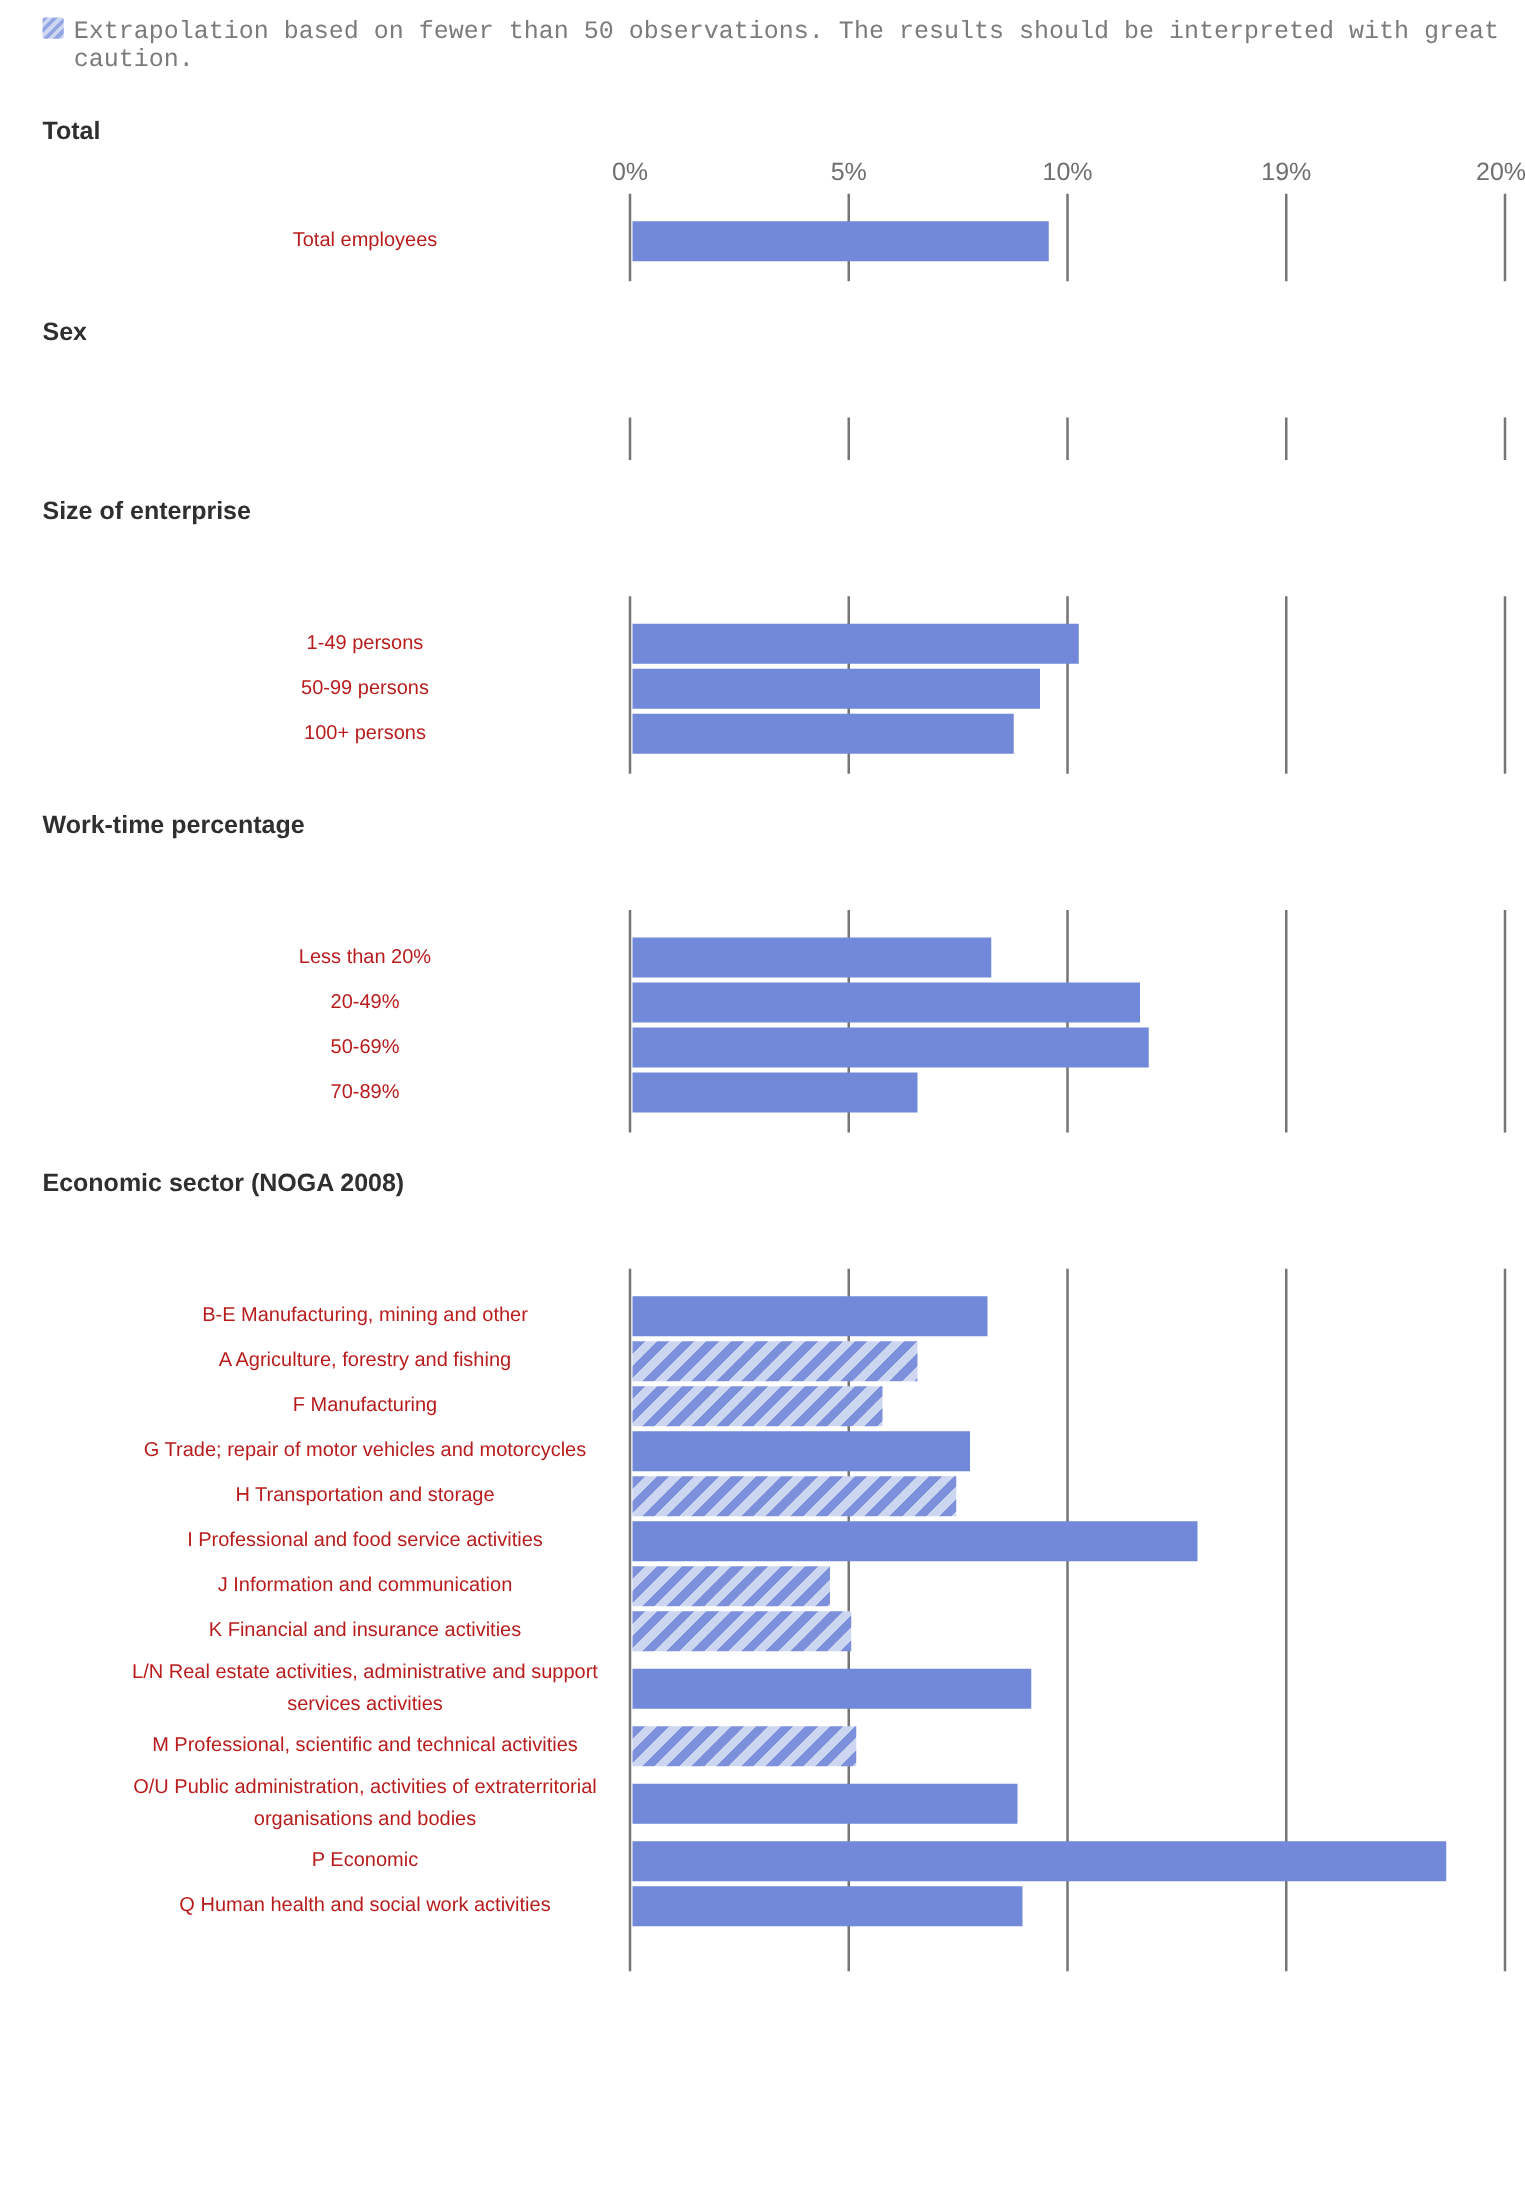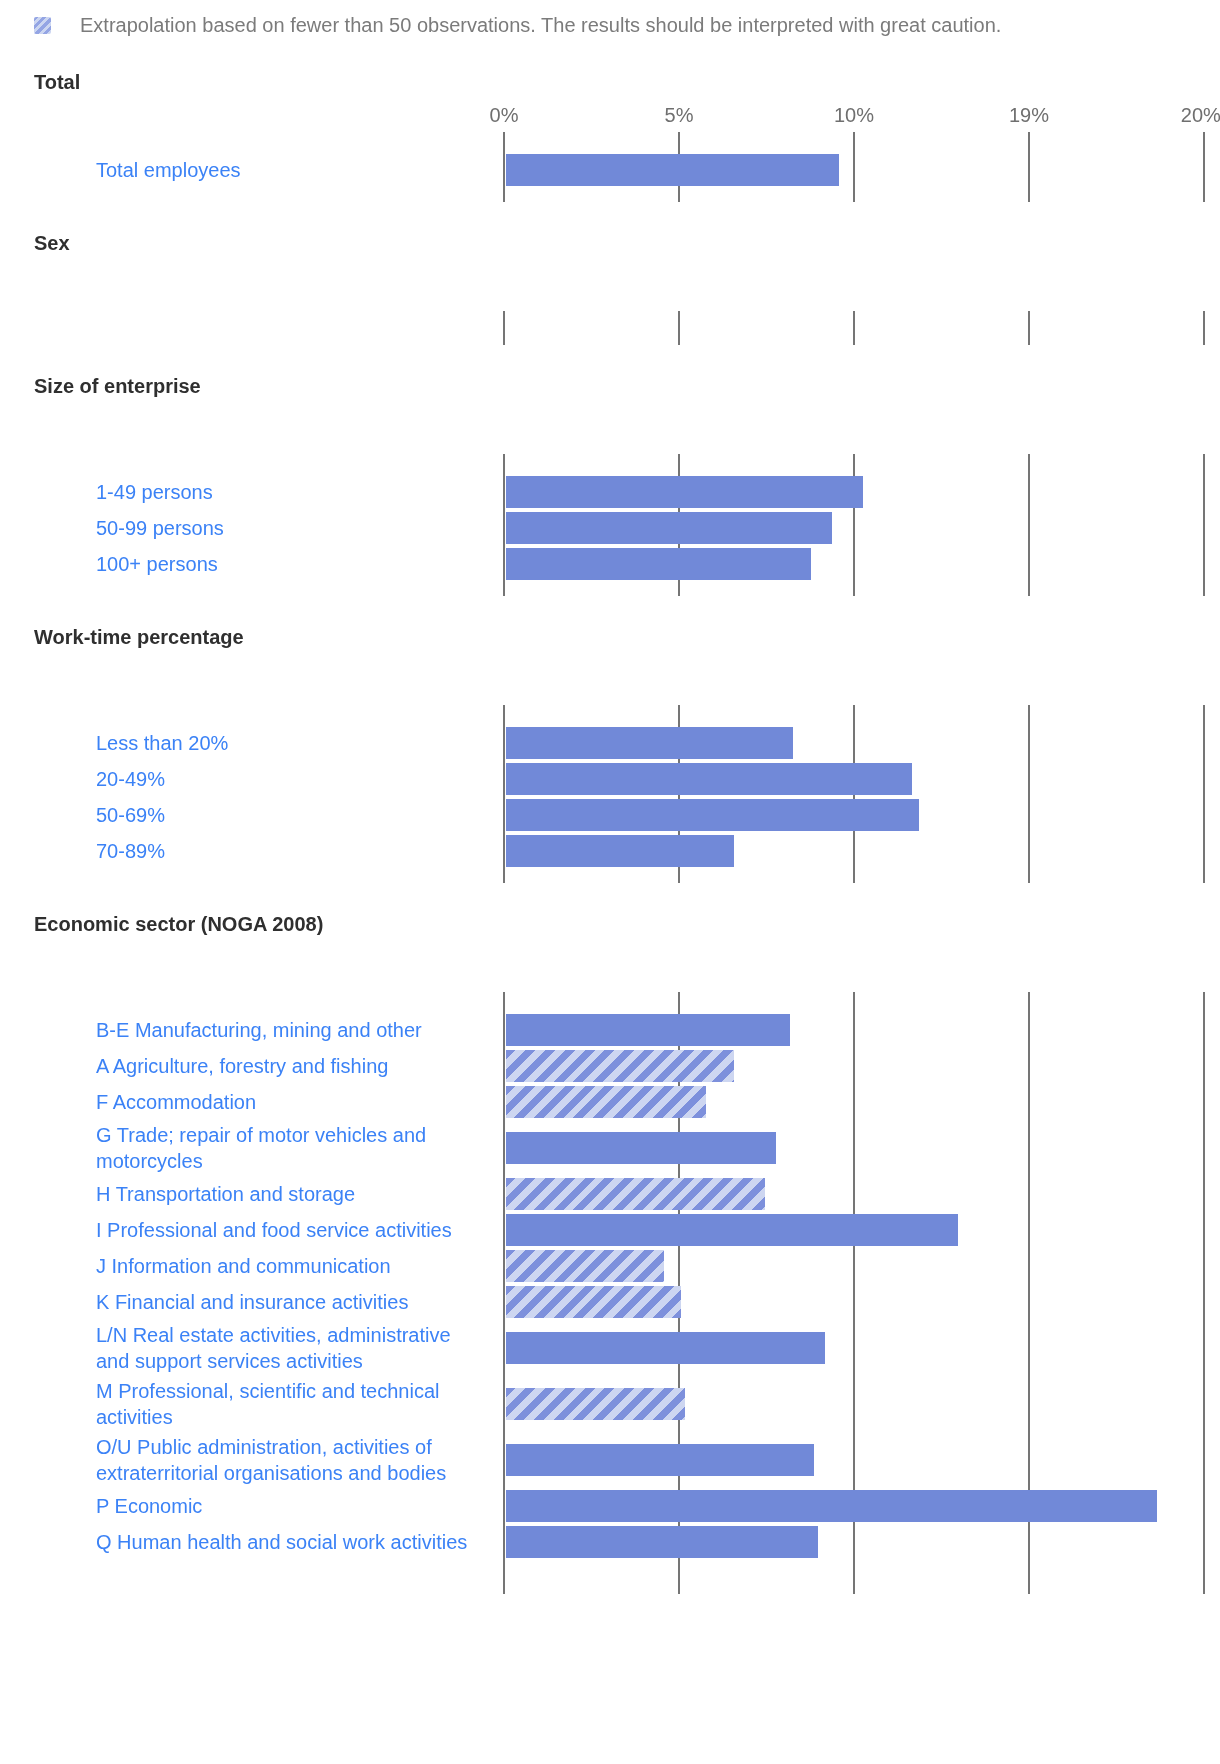--- a/index.html
+++ b/index.html
@@ -7,21 +7,21 @@
   body {
     width: 1220px;
     min-height: 1764px;
     font-family: "Liberation Sans", sans-serif;
     color: #3d3d3d;
     padding: 14px 0 30px 34px;
     overflow: hidden;
   }
 
   
-  .note { display: flex; align-items: center; gap: 29px; margin-bottom: 34px; }
+  .note { display: flex; align-items: flex-start; gap: 8px; margin-bottom: 34px; font-family: Liberation Mono, monospace; }
   .note-icon {
     width: 17px; height: 17px; border-radius: 2px; flex: 0 0 auto;
     background: repeating-linear-gradient(135deg, #9dadе8 0 3px, #ccd6f1 3px 6px);
     background: repeating-linear-gradient(135deg, #94a5e4 0 3px, #ccd6f1 3px 6px);
   }
   .note-text { font-size: 20px; color: #7b7b7b; }
 
   
   .section-title {
     font-size: 20px; font-weight: bold; color: #2f2f2f;
@@ -41,21 +41,21 @@
   .plot-area.after-ticks { margin-top: 0; }
 
   .grid { position: absolute; left: 470px; width: 700px; top: 0; bottom: 0; }
   .grid.bottom-stubs { bottom: -20px; }
   .gridline { position: absolute; top: 0; bottom: 0; width: 2px; background: #757575; }
 
   .rows { position: relative; }
   .row { display: flex; align-items: center; min-height: 35px; padding: 2px 0; }
   .lbl {
     width: 470px; padding-right: 16px; padding-left: 62px;
-    text-align: left; font-size: 20px; line-height: 26px; color: #3b82f6;
+    text-align: center; font-size: 16px; line-height: 26px; color: #b91c1c;
   }
   .track { width: 700px; height: 32px; position: relative; flex: 0 0 auto; }
   .bar { position: absolute; left: 2px; top: 0; height: 100%; background: #7189d8; }
   .bar.hatched {
     background: repeating-linear-gradient(135deg, #7d90dc 0 7px, #cdd6f1 7px 14px);
   }
 </style>
 </head>
 <body>
 
@@ -191,21 +191,21 @@
               <div class="bar" title="B-E Manufacturing, mining and other: 8.1%" style="width: 40.5%;"></div>
             </div>
           </div>
           <div class="row">
             <div class="lbl">A Agriculture, forestry and fishing</div>
             <div class="track">
               <div class="bar hatched" title="A Agriculture, forestry and fishing: 6.5%" style="width: 32.5%;"></div>
             </div>
           </div>
           <div class="row">
-            <div class="lbl">F Accommodation</div>
+            <div class="lbl">F Manufacturing</div>
             <div class="track">
               <div class="bar hatched" title="F Construction: 5.7%" style="width: 28.5%;"></div>
             </div>
           </div>
           <div class="row">
             <div class="lbl">G Trade; repair of motor vehicles and motorcycles</div>
             <div class="track">
               <div class="bar" title="G Trade; repair of motor vehicles and motorcycles: 7.7%" style="width: 38.5%;"></div>
             </div>
           </div>

